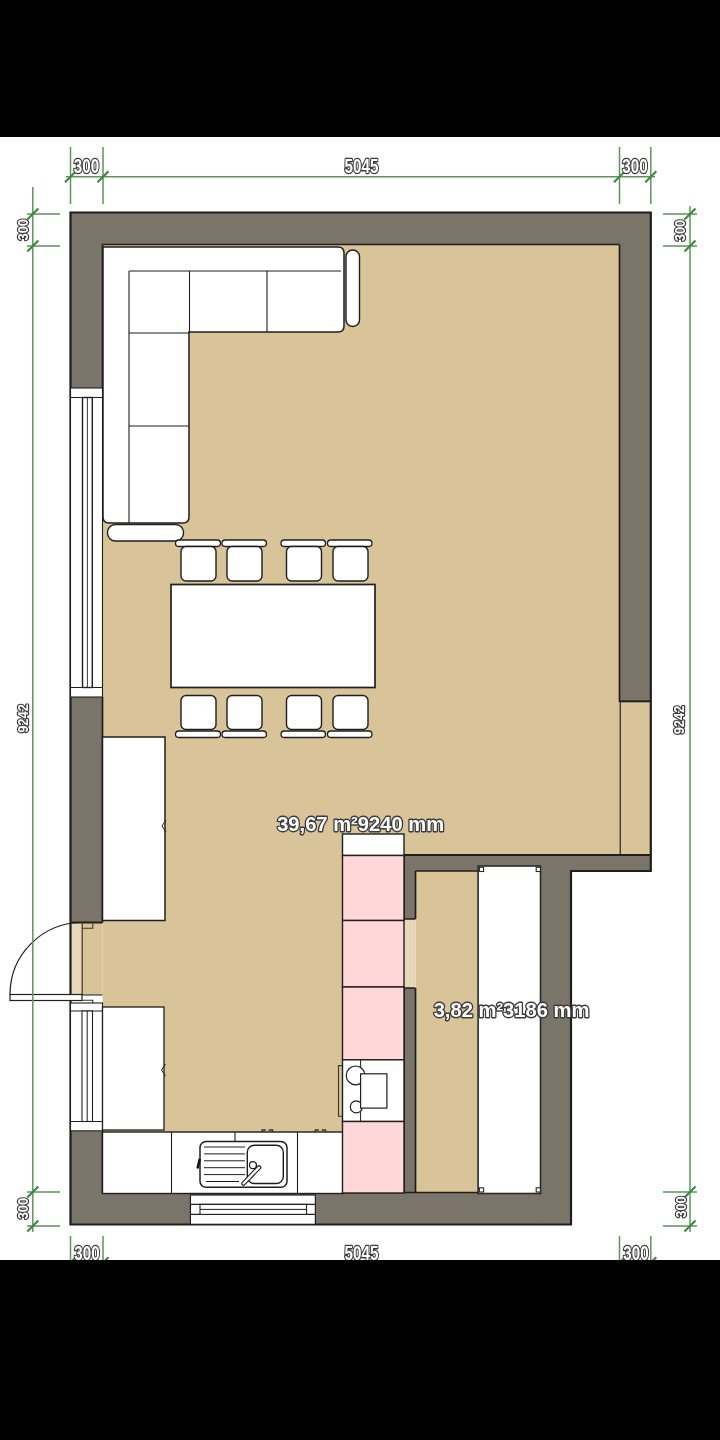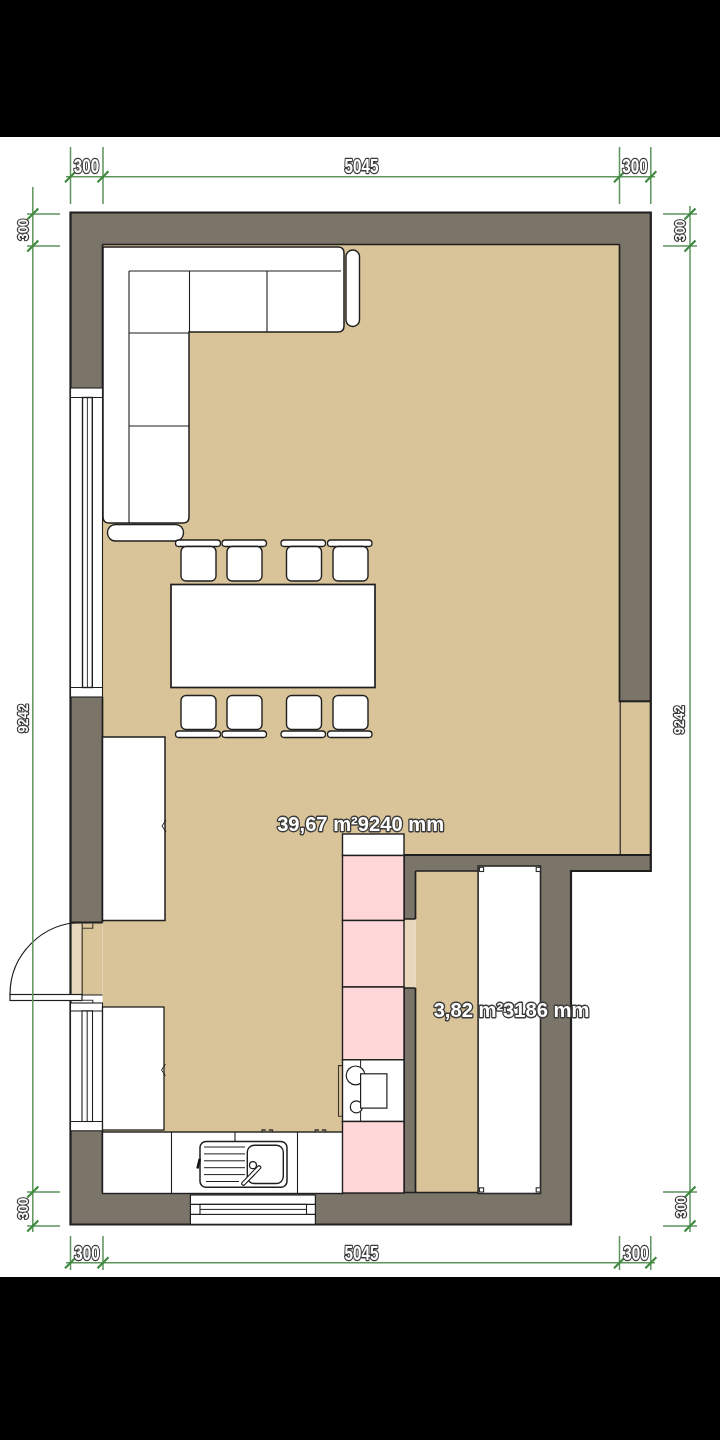--- a/index.html
+++ b/index.html
@@ -1,16 +1,16 @@
 <!DOCTYPE html>
 <html><head>
 <meta charset="utf-8">
 <style>
   html,body{margin:0;padding:0;background:#000;}
-  .page{position:relative;width:720px;height:1440px;background:#000;overflow:hidden;}
+  .page{position:relative;width:720px;height:1260px;background:#000;overflow:hidden;}
   svg{display:block;}
   text{font-family:"Liberation Sans",sans-serif;font-weight:bold;paint-order:stroke;stroke-linejoin:round;}
 </style>
 </head>
 <body>
 <div class="page">
 <svg width="720" height="1440" viewBox="0 0 720 1440" xmlns="http://www.w3.org/2000/svg">
 
 <rect x="0" y="0" width="720" height="1440" fill="#000000"></rect>
 

